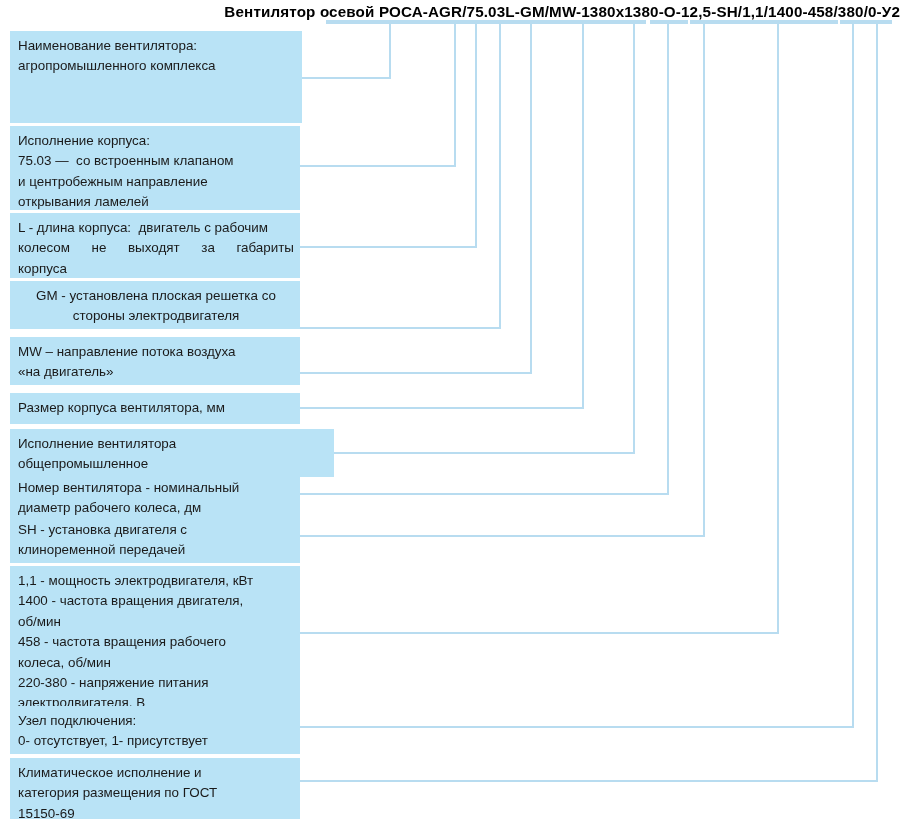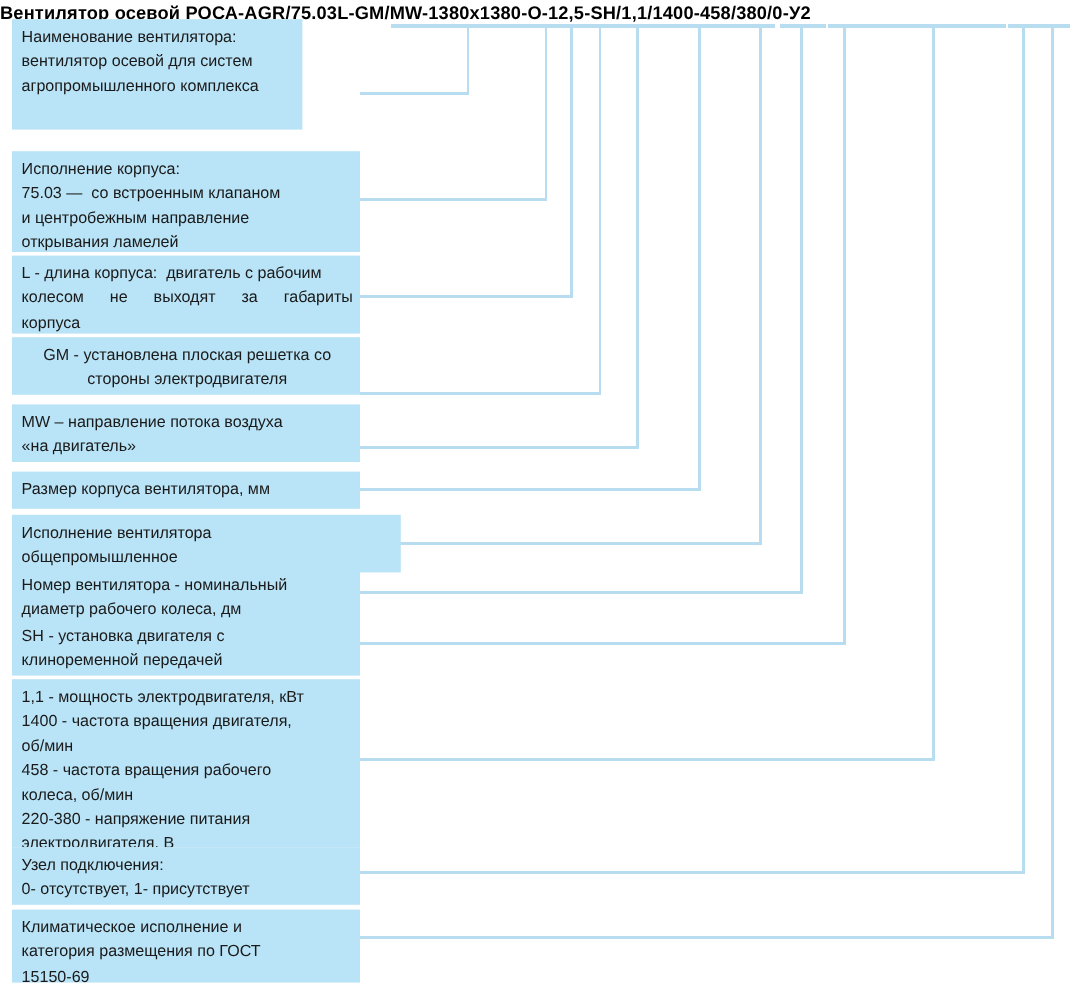--- a/index.html
+++ b/index.html
@@ -19,21 +19,21 @@
     overflow: hidden;
     background: #ffffff;
   }
 
   
   #title {
     position: absolute;
     left: 0;
     top: 3px;
     width: 900px;
-    text-align: left;
+    text-align: right;
     font-size: 15.2px;
     font-weight: bold;
     letter-spacing: 0.15px;
     color: #000000;
     white-space: nowrap;
   }
 
   
   #connectors {
     position: absolute;
@@ -105,23 +105,22 @@
       <path d="M 778 22 L 778 633 L 300 633"></path>
 
       <path d="M 840 22 L 866 22" stroke-width="3.4"></path>
       <path d="M 853 22 L 853 727 L 300 727"></path>
 
       <path d="M 864 22 L 892 22" stroke-width="3.4"></path>
       <path d="M 877 22 L 877 781 L 300 781"></path>
     </g>
   </svg>
 
-  <div class="box" style="top:16px; width:242px; height:92px;">
+  <div class="box" style="top:31px; width:292px; height:92px;">
     <span class="ln">Наименование вентилятора:</span>
-    <span class="ln">вентилятор осевой для систем</span>
     <span class="ln">агропромышленного комплекса</span>
   </div>
 
   <div class="box" style="top:126px; width:290px; height:84px;">
     <span class="ln">Исполнение корпуса:</span>
     <span class="ln">75.03 —  со встроенным клапаном</span>
     <span class="ln">и центробежным направление</span>
     <span class="ln">открывания ламелей</span>
   </div>
 

